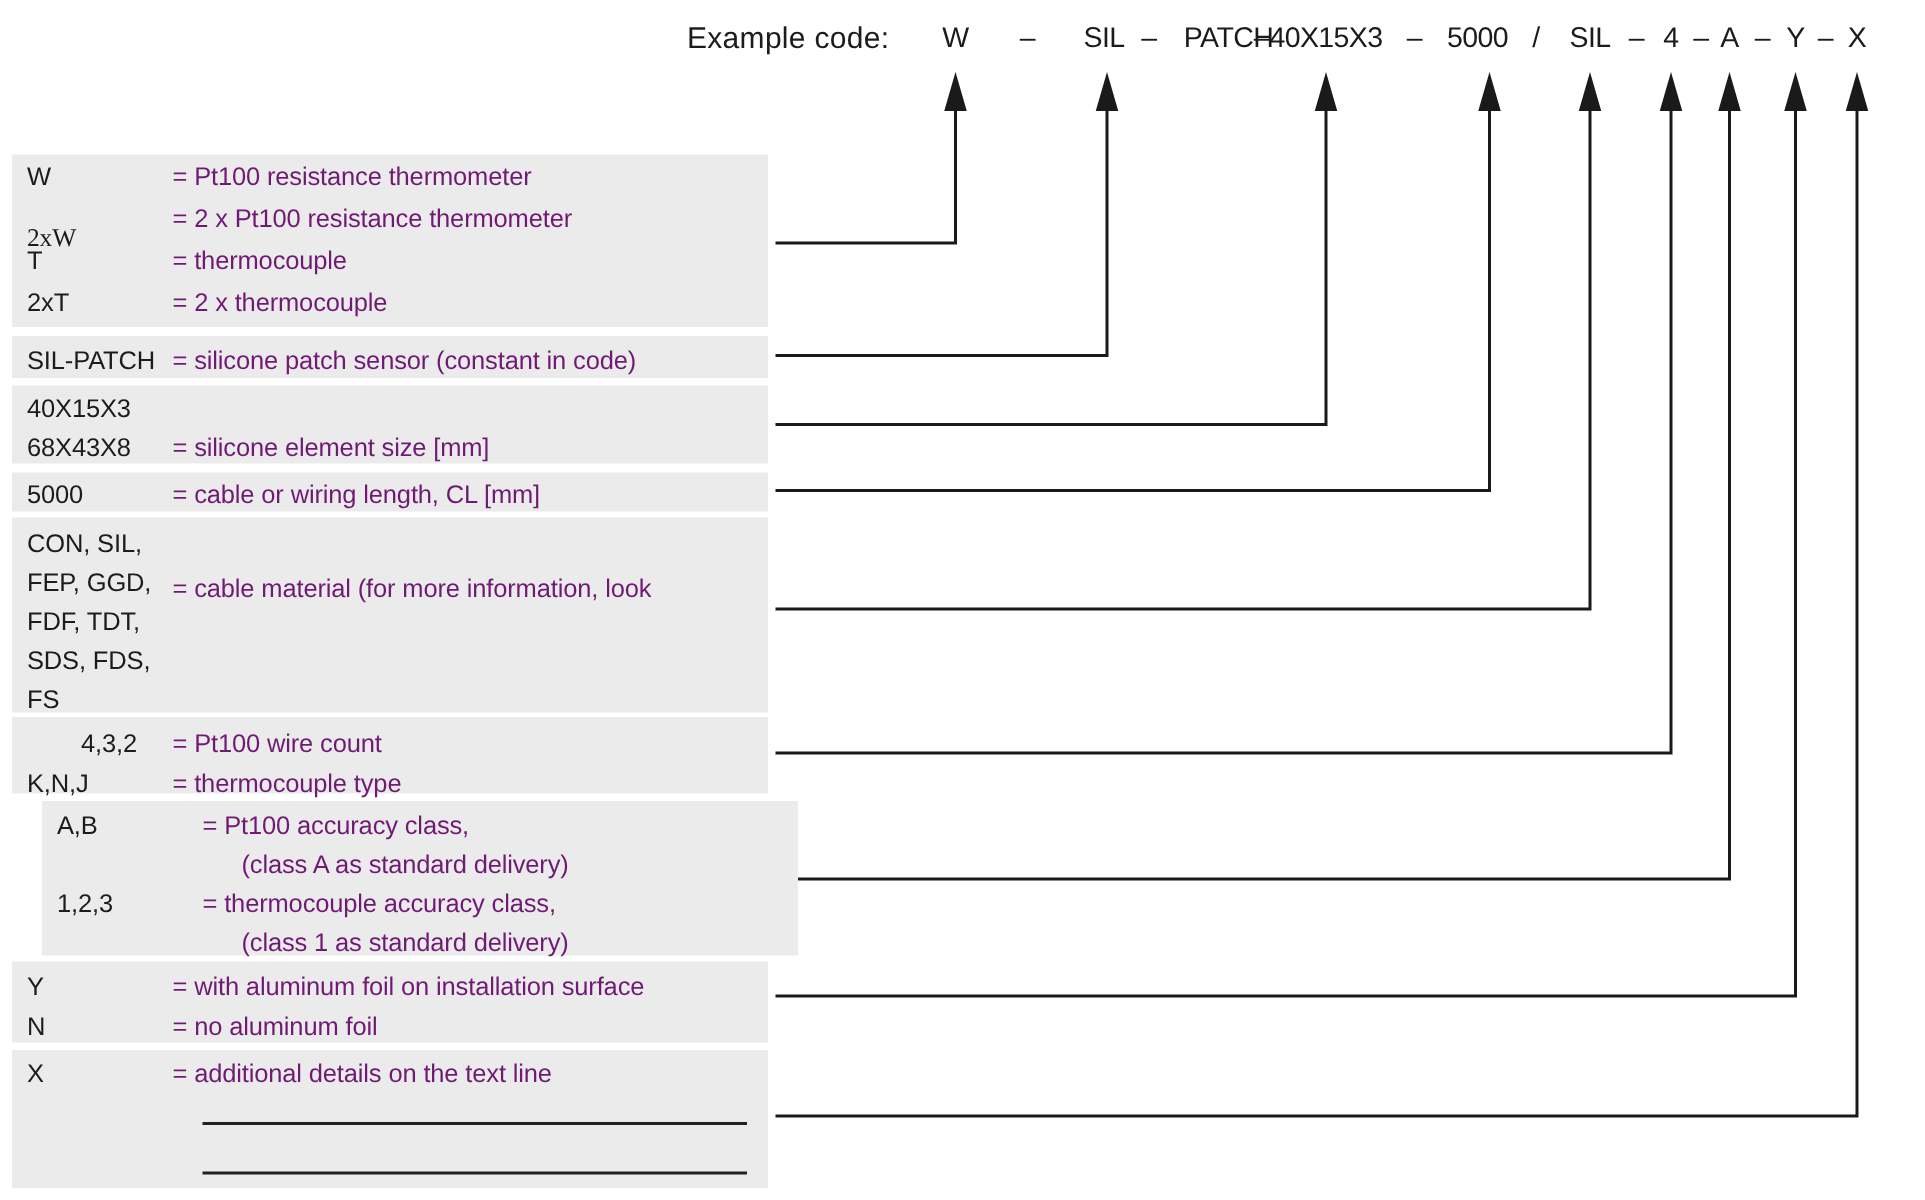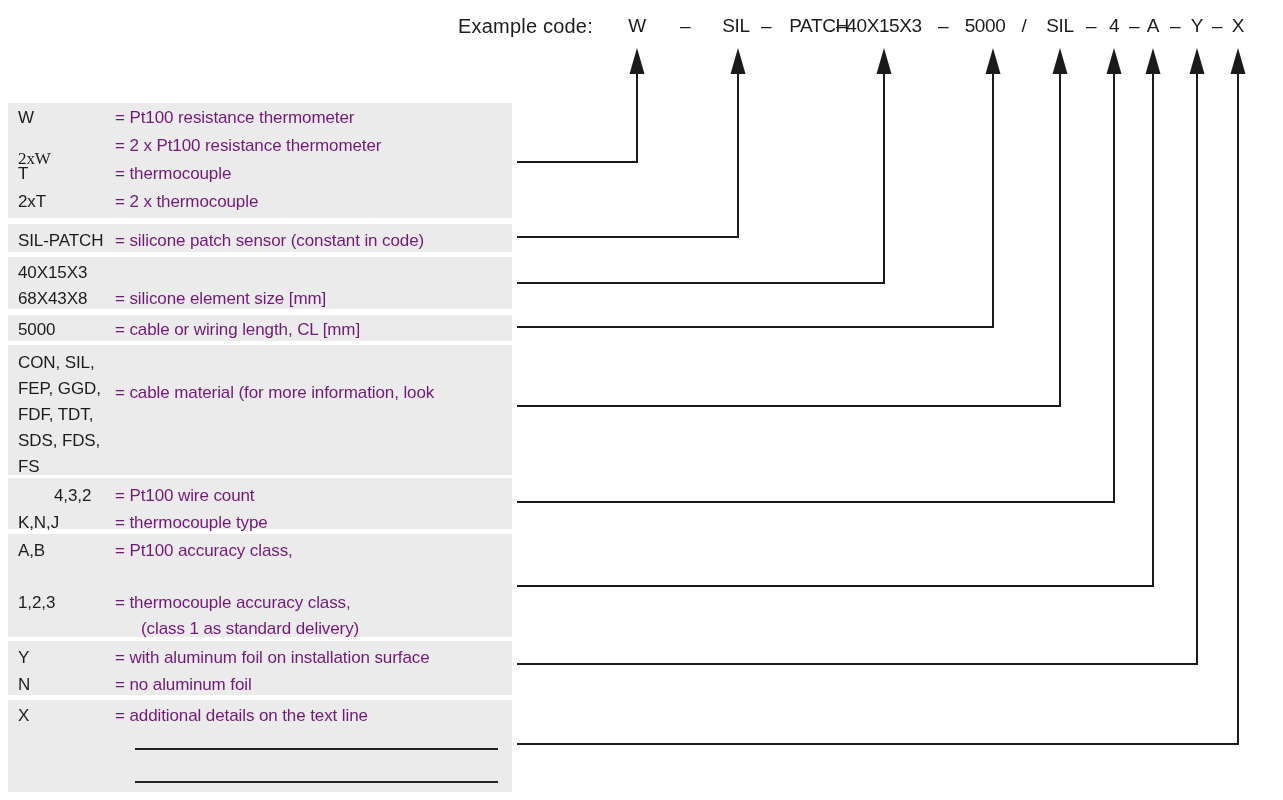--- a/index.html
+++ b/index.html
@@ -109,23 +109,24 @@
         <span class="row-key" style="top: 58px;">FDF, TDT,</span>
         <span class="row-key" style="top: 84px;">SDS, FDS,</span>
         <span class="row-key" style="top: 110px;">FS</span>
       </div>
       <div class="legend-row" style="top: 478px; height: 51px; background: rgb(235, 235, 235);">
         <span class="row-key" style="top: 6px; margin-left: 36px;">4,3,2</span>
         <span class="row-desc" style="top: 6px;">= Pt100 wire count</span>
         <span class="row-key" style="top: 33px;">K,N,J</span>
         <span class="row-desc" style="top: 33px;">= thermocouple type</span>
       </div>
-      <div class="legend-row" style="top: 534px; height: 103px; background: rgb(235, 235, 235);">
+      <div class="legend-row" style="top: 534px; height: 103px; background: rgb(235, 235, 235); margin-left: 20px;">
         <span class="row-key" style="top: 5px;">A,B</span>
         <span class="row-desc" style="top: 5px;">= Pt100 accuracy class,</span>
+        <span class="row-desc" style="top: 31px; left: 133px;">(class A as standard delivery)</span>
         <span class="row-key" style="top: 57px;">1,2,3</span>
         <span class="row-desc" style="top: 57px;">= thermocouple accuracy class,</span>
         <span class="row-desc" style="top: 83px; left: 133px;">(class 1 as standard delivery)</span>
       </div>
       <div class="legend-row" style="top: 641px; height: 54px; background: rgb(235, 235, 235);">
         <span class="row-key" style="top: 5px;">Y</span>
         <span class="row-desc" style="top: 5px;">= with aluminum foil on installation surface</span>
         <span class="row-key" style="top: 32px;">N</span>
         <span class="row-desc" style="top: 32px;">= no aluminum foil</span>
       </div>

